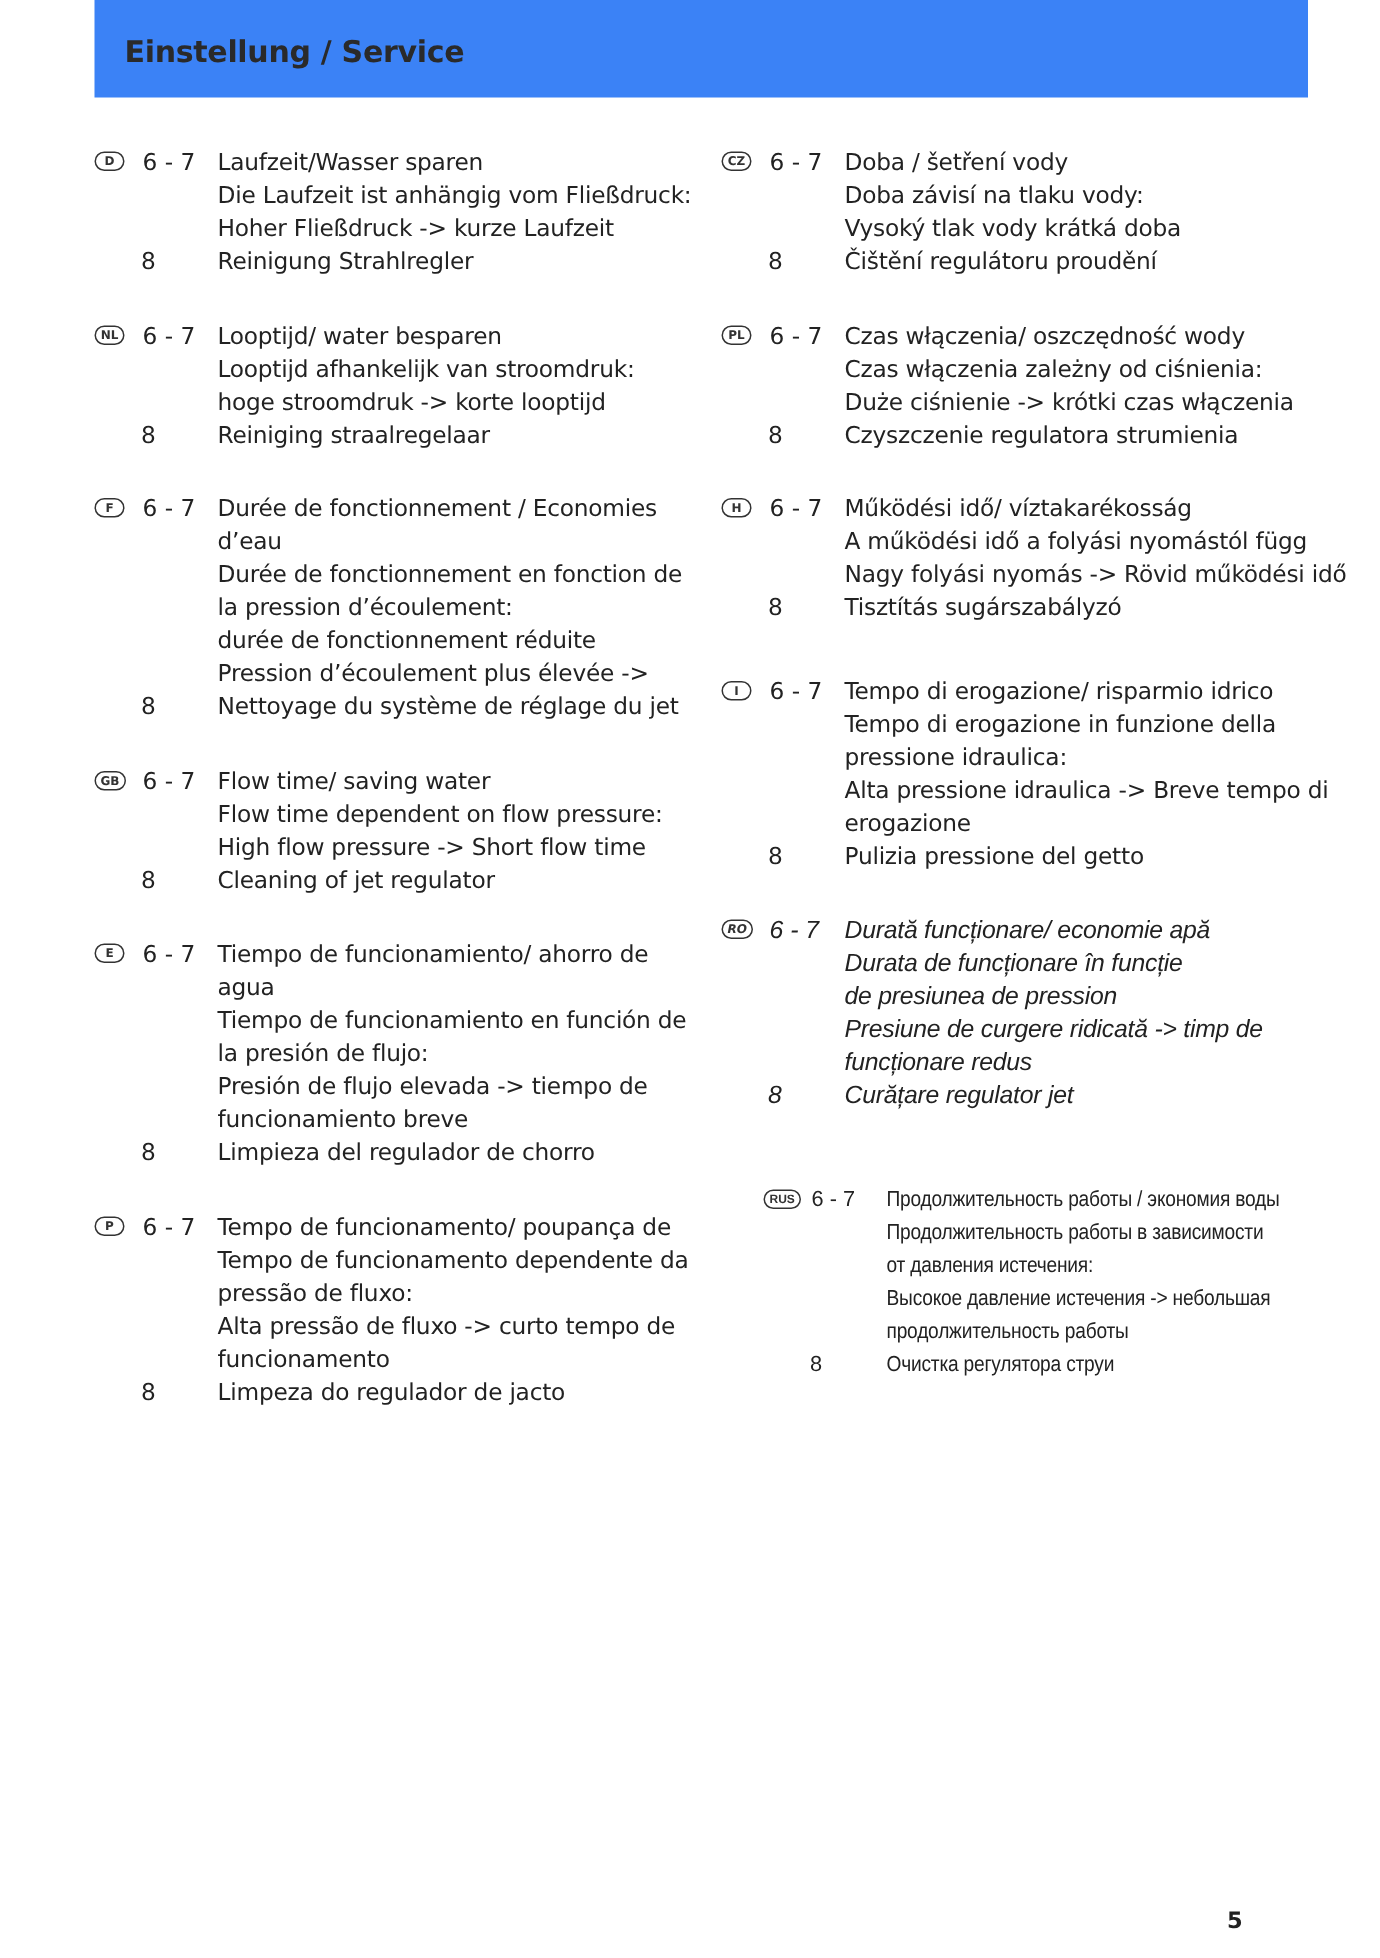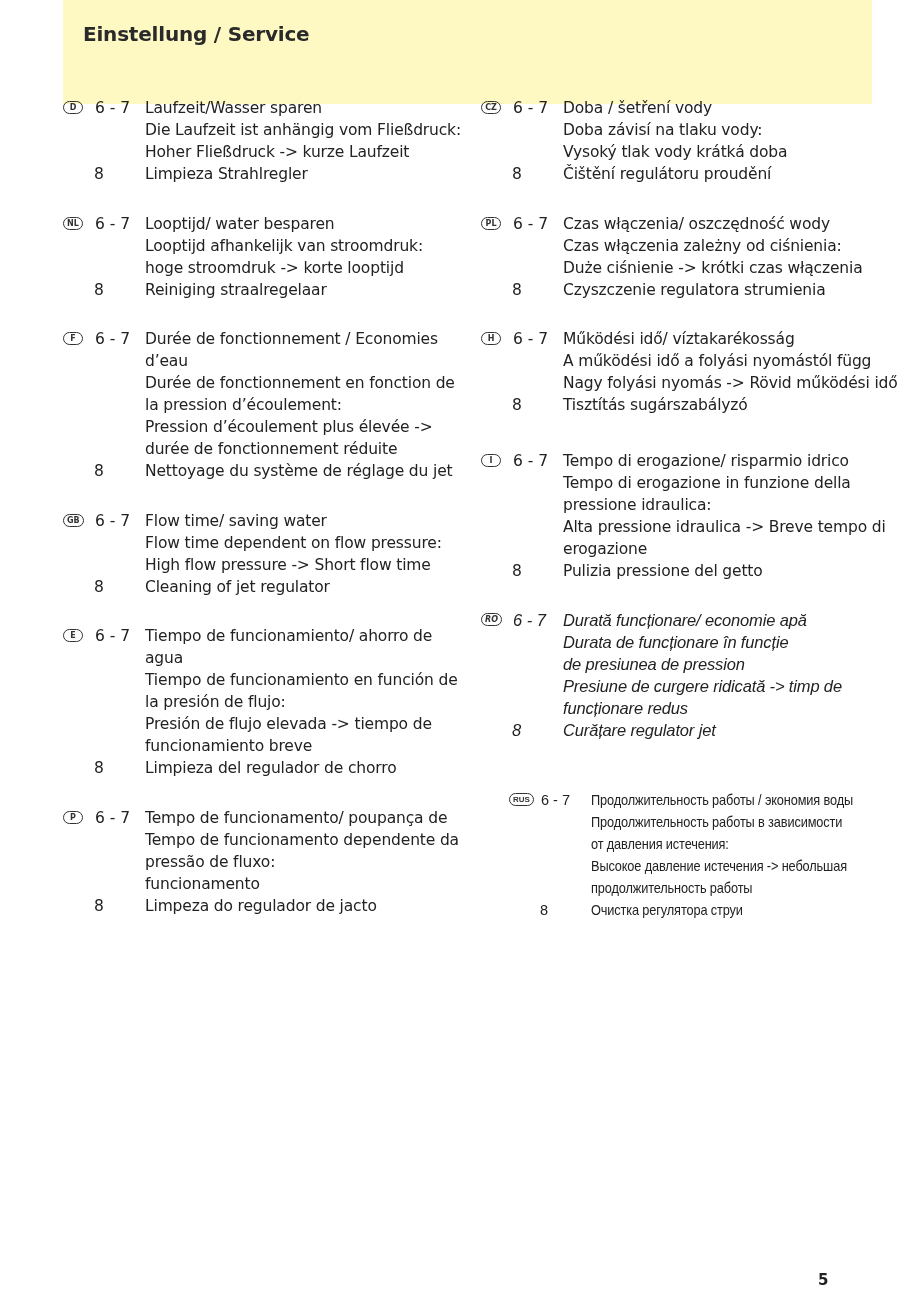--- a/index.html
+++ b/index.html
@@ -2,22 +2,22 @@
 <html><head>
   <meta charset="utf-8">
   <style>
     html, body { margin: 0; padding: 0; }
     body {
       width: 920px; height: 1305px; background: #ffffff; position: relative;
       font-family: "DejaVu Sans", "Liberation Sans", sans-serif; color: #222;
       overflow: hidden;
     }
     .header {
-      position: absolute; left: 63px; top: 0; width: 809px; height: 104px;
-      background: #fef9c3;
+      position: absolute; left: 63px; top: 0; width: 809px; height: 65px;
+      background: #3b82f6;
     }
     .header-title {
       position: absolute; left: 20px; top: 22px;
       font-family: "DejaVu Sans", sans-serif; font-weight: bold;
       font-size: 20px; color: #2a2a2a; letter-spacing: -0.2px;
     }
     .col { position: absolute; top: 97px; width: 400px; }
     .col-left { left: 62px; }
     .col-right { left: 480px; }
     .section { position: relative; }
@@ -56,21 +56,21 @@
         <span class="txt">Laufzeit/Wasser sparen</span>
       </div>
       <div class="row">
         <span class="txt">Die Laufzeit ist anhängig vom Fließdruck:</span>
       </div>
       <div class="row">
         <span class="txt">Hoher Fließdruck -&gt; kurze Laufzeit</span>
       </div>
       <div class="row">
         <span class="num8">8</span>
-        <span class="txt">Limpieza Strahlregler</span>
+        <span class="txt">Reinigung Strahlregler</span>
       </div>
     </div>
     <div class="section" style="position: absolute; top: 116px; left: 0px; width: 420px;">
       <div class="row">
         <span class="badge">NL</span>
         <span class="num">6 - 7</span>
         <span class="txt">Looptijd/ water besparen</span>
       </div>
       <div class="row">
         <span class="txt">Looptijd afhankelijk van stroomdruk:</span>
@@ -92,26 +92,26 @@
       <div class="row">
         <span class="txt">d’eau</span>
       </div>
       <div class="row">
         <span class="txt">Durée de fonctionnement en fonction de</span>
       </div>
       <div class="row">
         <span class="txt">la pression d’écoulement:</span>
       </div>
       <div class="row">
+        <span class="txt">durée de fonctionnement réduite</span>
+      </div>
+      <div class="row">
         <span class="txt">Pression d’écoulement plus élevée -&gt;</span>
       </div>
       <div class="row">
-        <span class="txt">durée de fonctionnement réduite</span>
-      </div>
-      <div class="row">
         <span class="num8">8</span>
         <span class="txt">Nettoyage du système de réglage du jet</span>
       </div>
     </div>
     <div class="section" style="position: absolute; top: 413px; left: 0px; width: 420px;">
       <div class="row">
         <span class="badge">GB</span>
         <span class="num">6 - 7</span>
         <span class="txt">Flow time/ saving water</span>
       </div>
@@ -156,20 +156,23 @@
       <div class="row">
         <span class="badge">P</span>
         <span class="num">6 - 7</span>
         <span class="txt">Tempo de funcionamento/ poupança de</span>
       </div>
       <div class="row">
         <span class="txt">Tempo de funcionamento dependente da</span>
       </div>
       <div class="row">
         <span class="txt">pressão de fluxo:</span>
+      </div>
+      <div class="row">
+        <span class="txt">Alta pressão de fluxo -&gt; curto tempo de</span>
       </div>
       <div class="row">
         <span class="txt">funcionamento</span>
       </div>
       <div class="row">
         <span class="num8">8</span>
         <span class="txt">Limpeza do regulador de jacto</span>
       </div>
     </div>
   </div>

